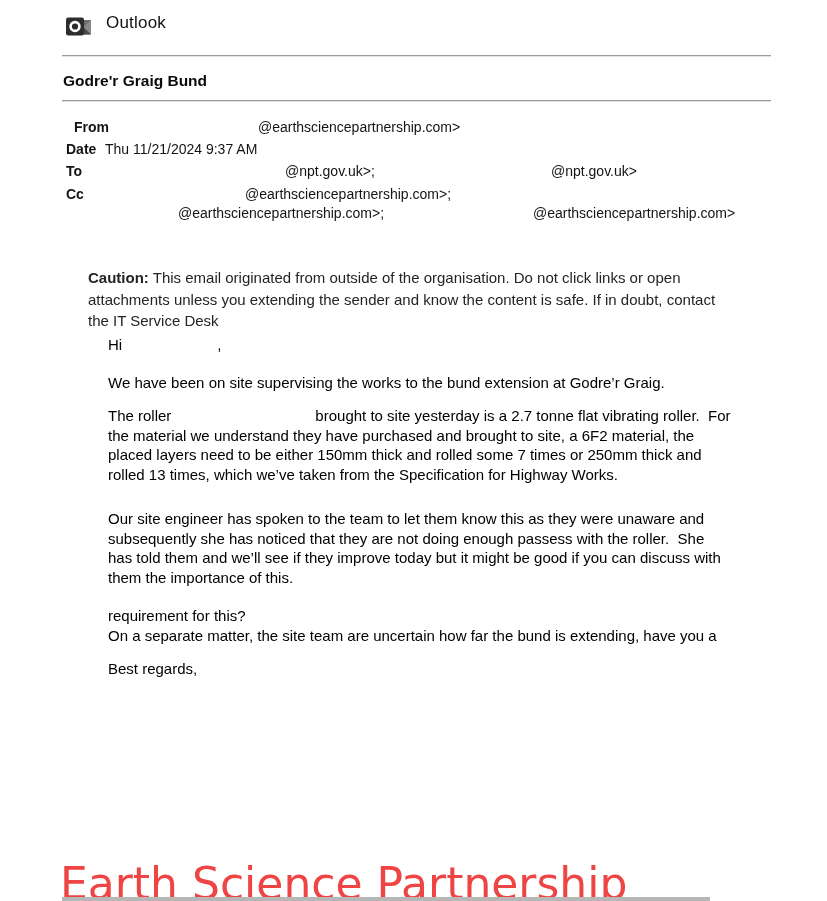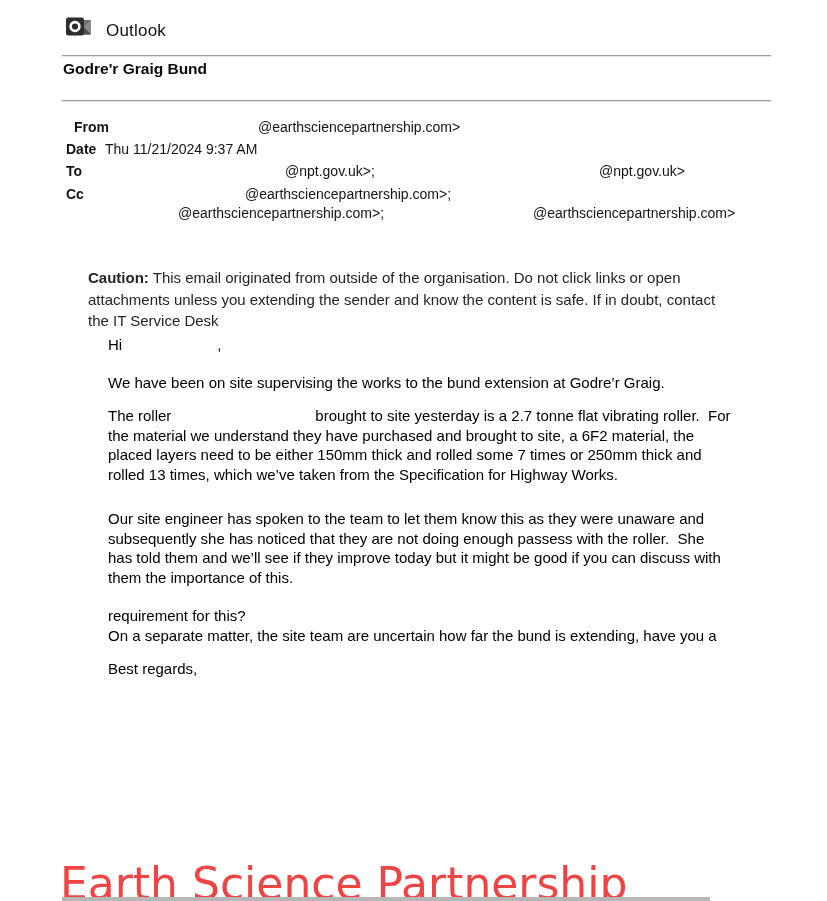--- a/index.html
+++ b/index.html
@@ -7,46 +7,46 @@
   body {
     width: 827px; height: 901px;
     position: relative;
     font-family: "Liberation Sans", sans-serif;
     color: #000;
     overflow: hidden;
   }
   .page { position: absolute; inset: 0; background: #fff; }
 
   
-  .app-header { position: absolute; left: 65px; top: 13px; display: flex; align-items: flex-end; gap: 13px; }
+  .app-header { position: absolute; left: 65px; top: 13px; display: flex; align-items: flex-start; gap: 13px; }
   .app-logo { width: 28px; height: 28px; display: block; }
   .app-name { font-size: 17px; color: #111; letter-spacing: 0.2px; }
 
   
   .rule { position: absolute; left: 62px; width: 709px; height: 2px; background: #9c9c9c; border-bottom: 1px solid #e2e2e2; }
   .rule-top { top: 55px; }
   .rule-bottom { top: 100px; }
 
   
-  .subject { position: absolute; left: 63px; top: 60px; font-size: 15.5px; font-weight: 700; color: #0a0a0a; }
+  .subject { position: absolute; left: 63px; top: 72px; font-size: 15.5px; font-weight: 700; color: #0a0a0a; }
 
   
   .meta { position: absolute; left: 62px; top: 0; width: 709px; font-size: 14px; color: #141414; }
   .meta-row { position: absolute; left: 0; width: 709px; height: 18px; white-space: nowrap; }
   .meta-row .lbl { position: absolute; left: 4px; font-weight: 700; }
   .meta-row .val { position: absolute; }
   .row-from { top: 119px; margin-left: 8px; }
   .row-date { top: 141px; }
   .row-to   { top: 163px; text-decoration: underline; }
   .row-cc   { top: 186px; }
   .row-cc2  { top: 205px; }
   .v-from { left: 188px; }
   .v-date { left: 43px; }
   .v-to1  { left: 223px; }
-  .v-to2  { left: 489px; margin-left: 48px; }
+  .v-to2  { left: 489px; }
   .v-cc1  { left: 183px; }
   .v-cc2  { left: 116px; }
   .v-cc3  { left: 471px; }
 
   
   .caution { position: absolute; left: 88px; top: 267px; width: 680px; font-size: 15px; line-height: 21.7px; color: #242424; }
   .caution b { font-weight: 700; }
   .caution div { white-space: pre-wrap; }
 
   

